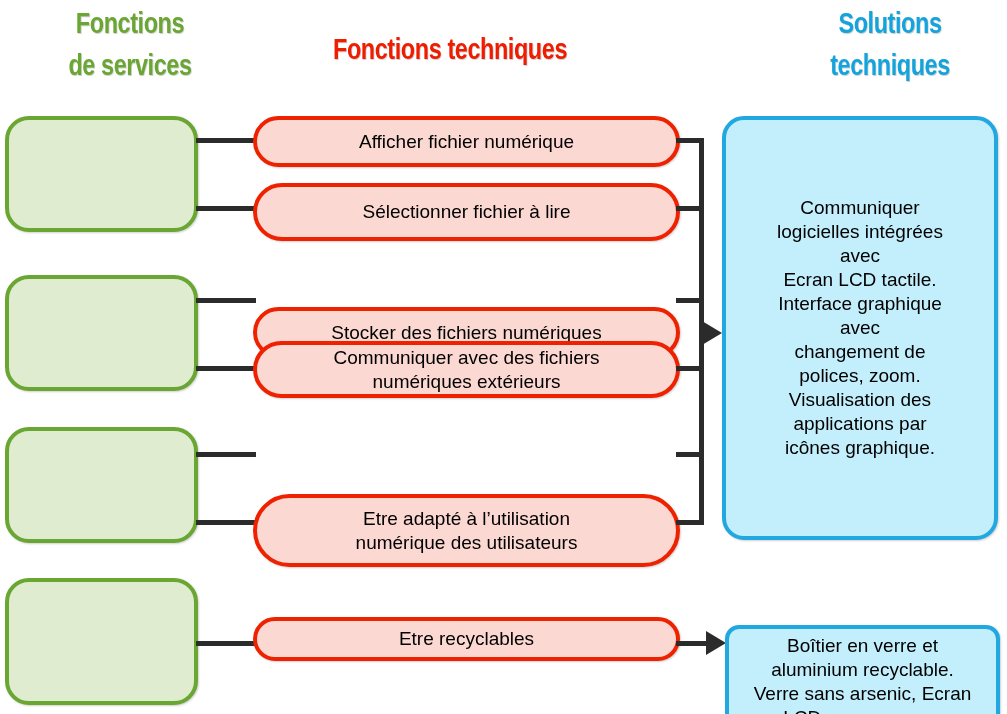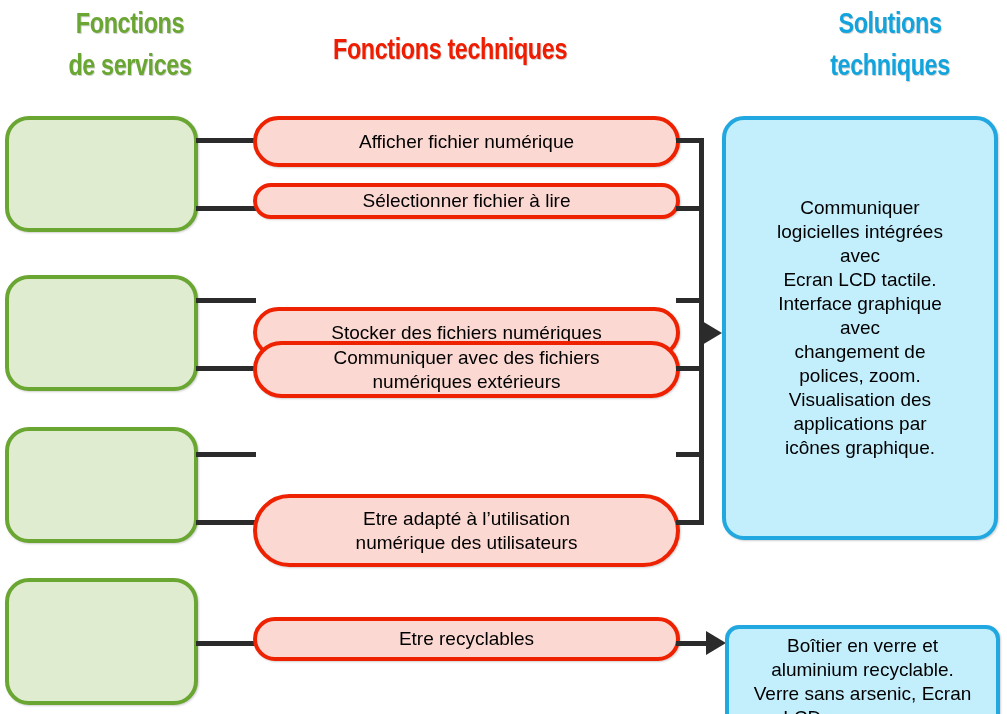--- a/index.html
+++ b/index.html
@@ -156,21 +156,21 @@
 
   <div class="link-h" style="left:196px; top:138px; width:60px;"></div>
   <div class="link-h" style="left:196px; top:206px; width:60px;"></div>
   <div class="link-h" style="left:196px; top:298px; width:60px;"></div>
   <div class="link-h" style="left:196px; top:366px; width:60px;"></div>
   <div class="link-h" style="left:196px; top:452px; width:60px;"></div>
   <div class="link-h" style="left:196px; top:520px; width:60px;"></div>
   <div class="link-h" style="left:196px; top:641px; width:60px;"></div>
 
   <div class="fn-pill" style="left:253px; top:116px; width:427px; height:51px;">Afficher fichier numérique</div>
-  <div class="fn-pill" style="left:253px; top:183px; width:427px; height:36px;">Sélectionner fichier à lire</div>
+  <div class="fn-pill" style="left:253px; top:183px; width:427px; height:58px;">Sélectionner fichier à lire</div>
   <div class="fn-pill" style="left:253px; top:275px; width:427px; height:51px;margin-top:32px;">Stocker des fichiers numériques</div>
   <div class="fn-pill" style="left:253px; top:341px; width:427px; height:57px;text-align:center;">Communiquer avec des fichiers
 numériques extérieurs</div>
   <div class="fn-pill" style="left:253px; top:494px; width:427px; height:73px;">Etre adapté à l’utilisation
 numérique des utilisateurs</div>
   <div class="fn-pill" style="left:253px; top:617px; width:427px; height:44px;">Etre recyclables</div>
 
   <div class="link-h" style="left:676px; top:138px; width:28px;"></div>
   <div class="link-h" style="left:676px; top:206px; width:28px;"></div>
   <div class="link-h" style="left:676px; top:298px; width:28px;"></div>

